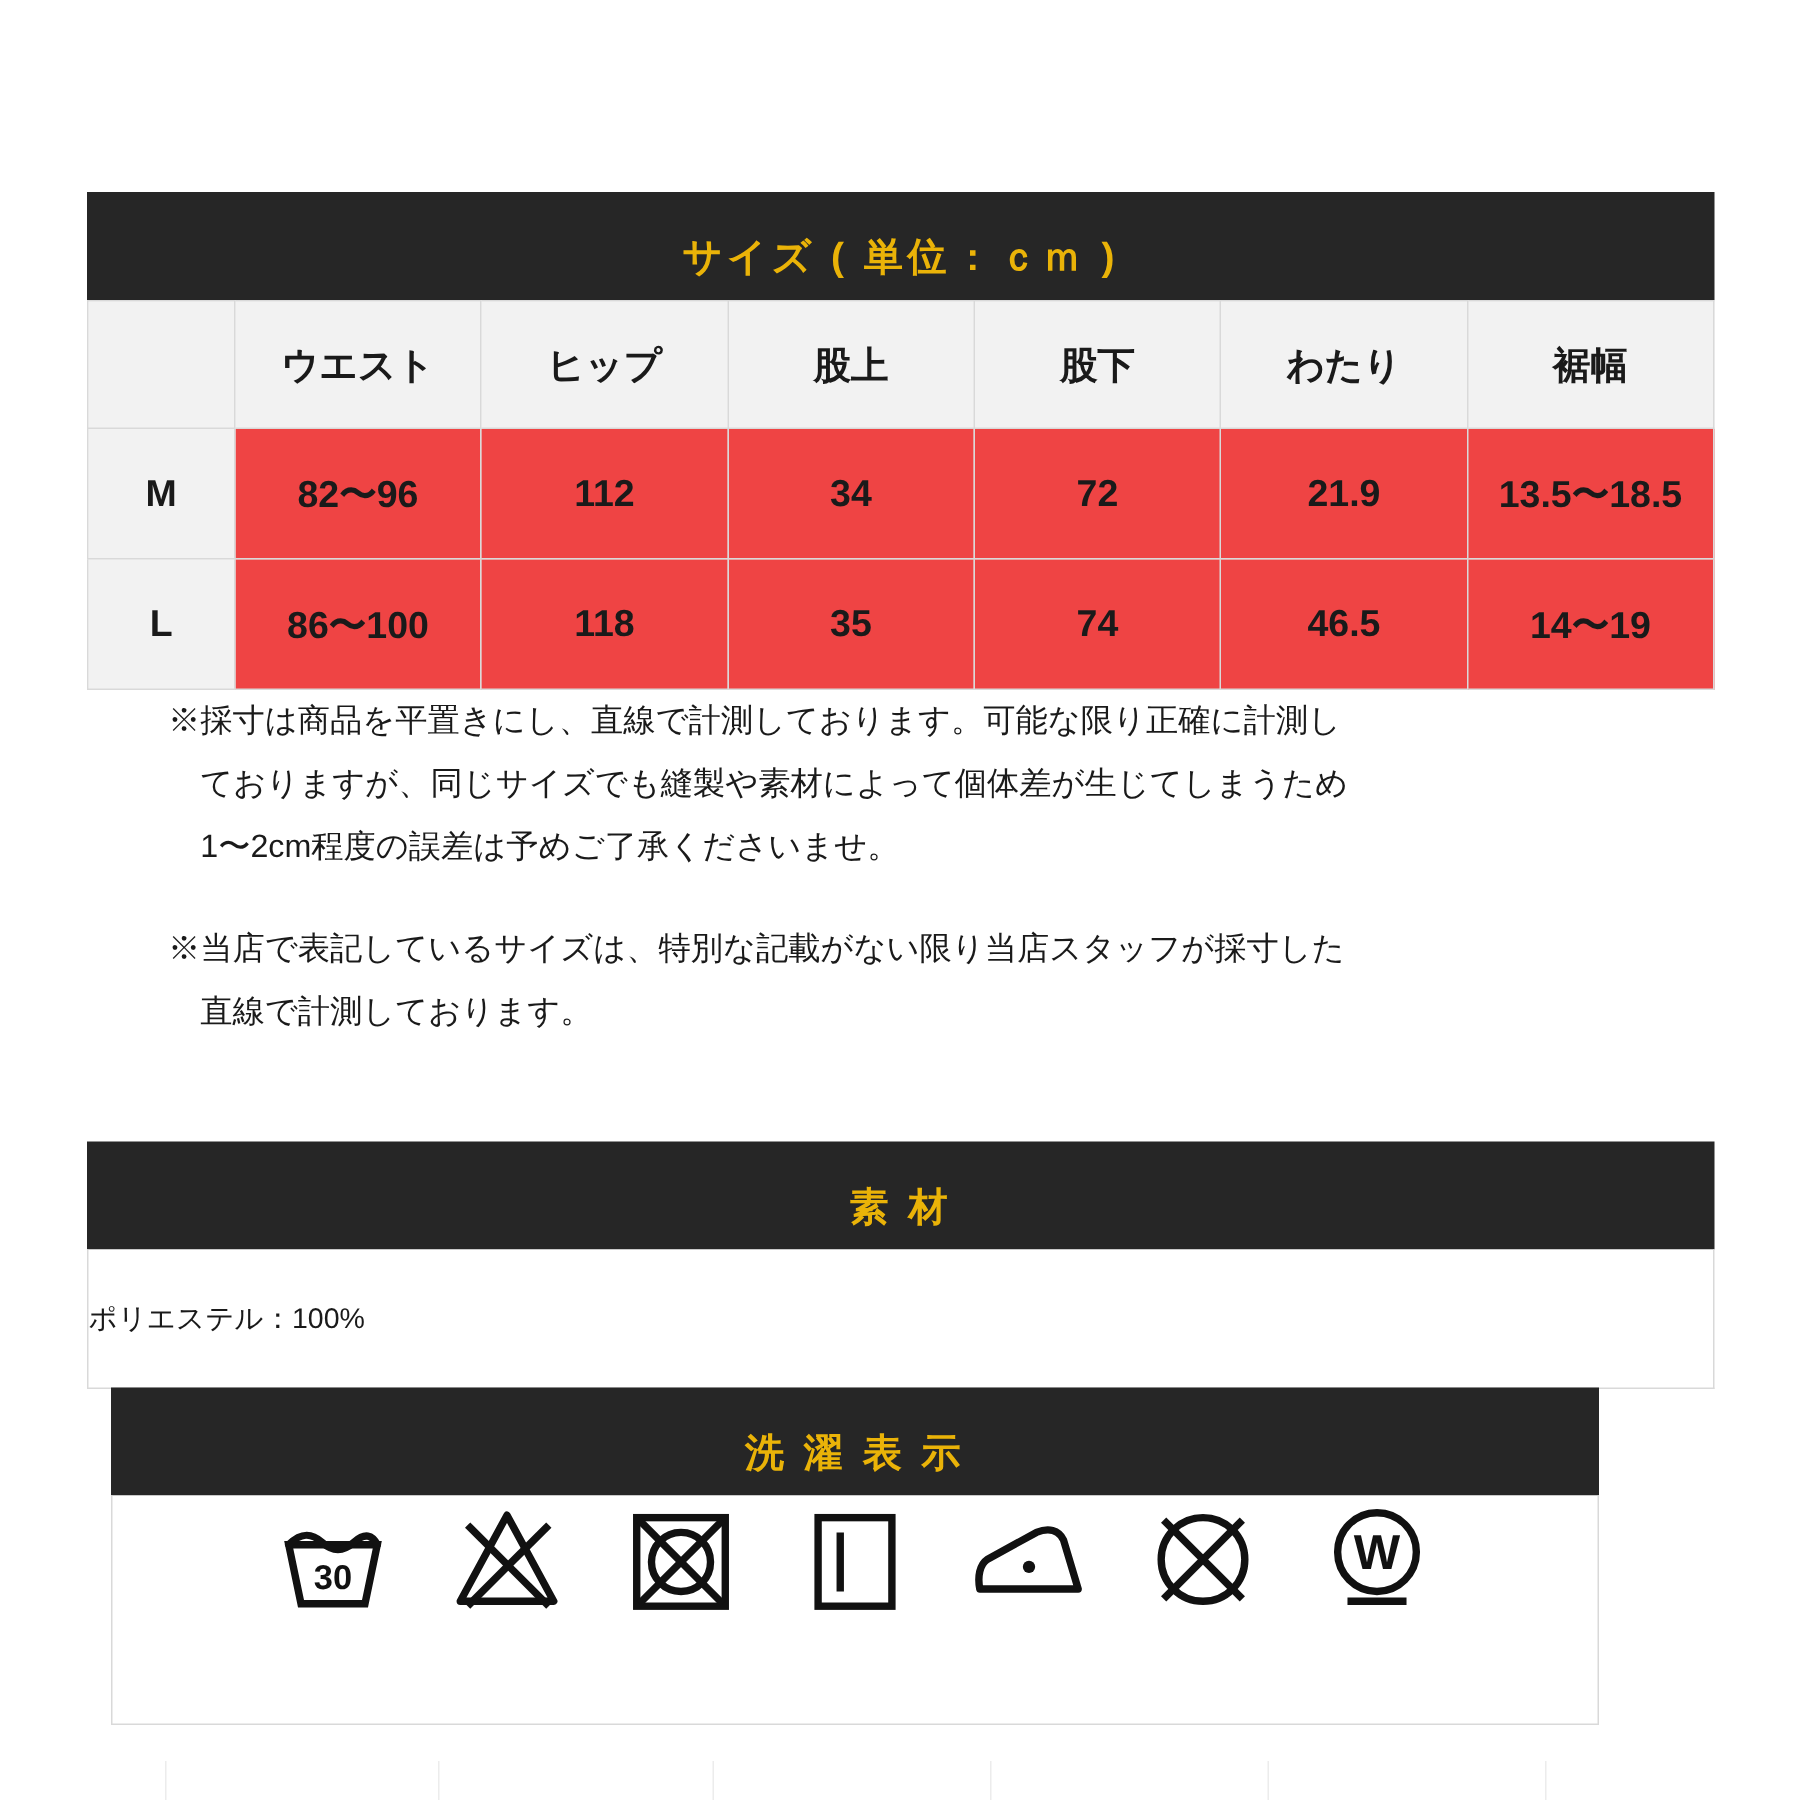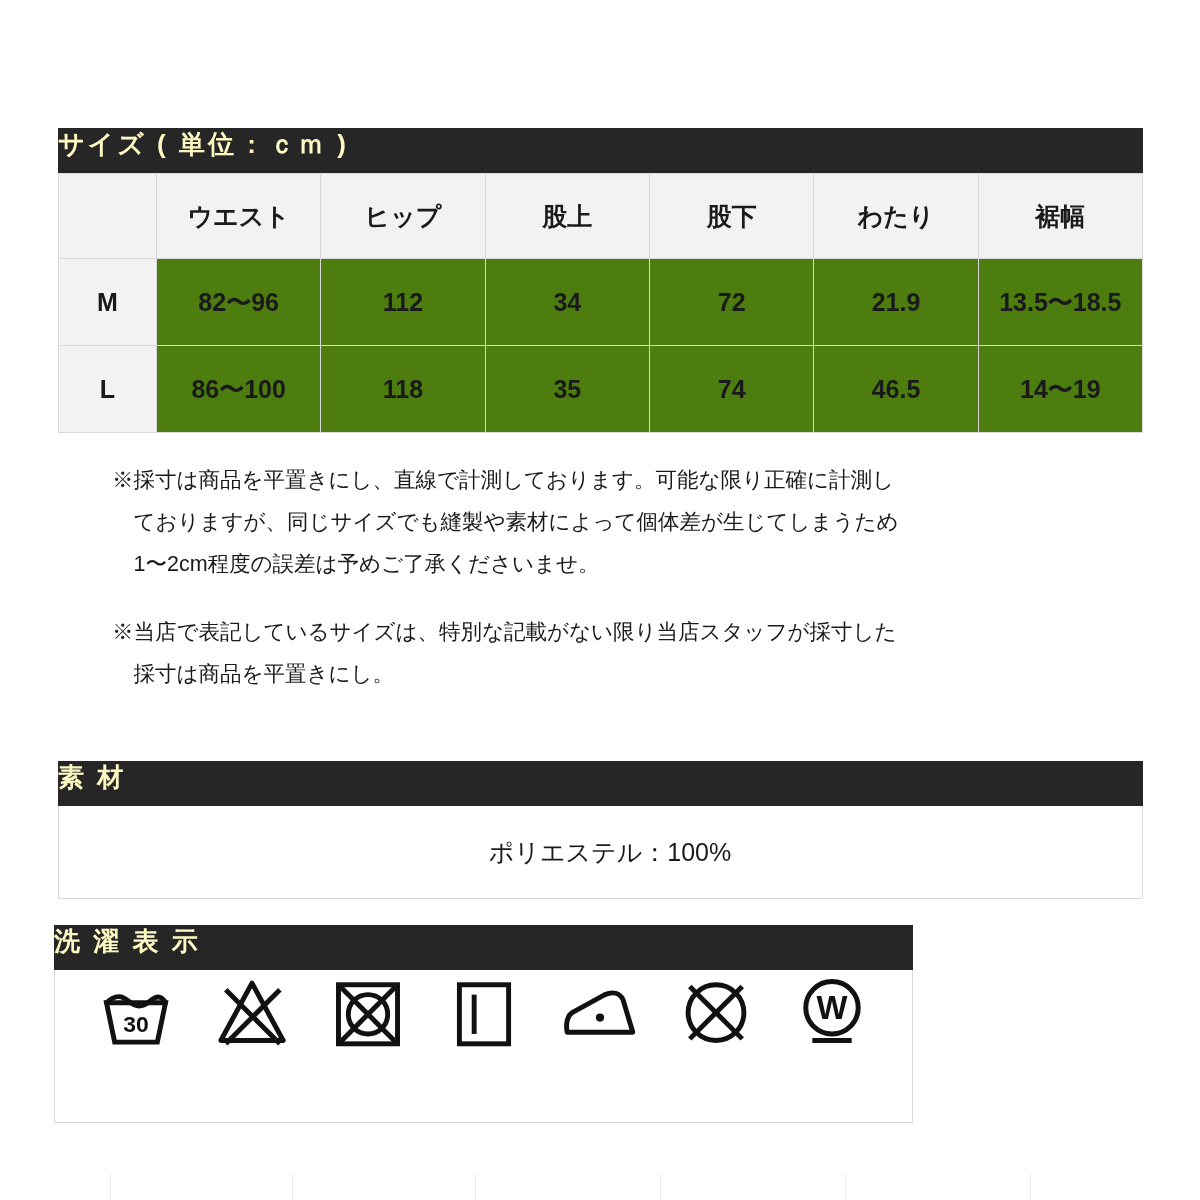--- a/index.html
+++ b/index.html
@@ -25,26 +25,26 @@
 
   
   .size-block {
     position: absolute;
     left: 58px;
     top: 128px;
     width: 1085px;
   }
   .section-title {
     background: #262626;
-    color: #fef9c3;
-    text-align: left;
+    color: #eab308;
+    text-align: center;
     font-size: 26px;
     font-weight: bold;
     letter-spacing: 3px;
-    padding: 1px 0 13px 0;
+    padding: 28px 0 13px 0;
     line-height: 1.2;
   }
   table.size-table {
     width: 100%;
     border-collapse: collapse;
     table-layout: fixed;
   }
   table.size-table th,
   table.size-table td {
     border: 1px solid #d9d9d9;
@@ -59,21 +59,21 @@
     height: 82px;
   }
   table.size-table thead th.corner {
     background: #f2f2f2;
   }
   table.size-table tbody th {
     background: #f2f2f2;
     width: 95px;
   }
   table.size-table tbody td {
-    background: #4d7c0f;
+    background: #ef4444;
   }
   .col-label { width: 95px; }
 
   
   .notes {
     position: absolute;
     left: 112px;
     top: 460px;
     width: 920px;
     font-size: 21.5px;
@@ -89,32 +89,30 @@
     left: 58px;
     top: 761px;
     width: 1085px;
   }
   .material-body {
     border: 1px solid #d9d9d9;
     border-top: none;
     height: 92px;
     display: flex;
     align-items: center;
-    justify-content: center;
-    font-size: 25px;
+    font-size: 19px;
     background: #ffffff;
-    padding-left: 19px;
   }
 
   
   .care-block {
     position: absolute;
-    left: 54px;
+    left: 74px;
     top: 925px;
-    width: 859px;
+    width: 992px;
   }
   .care-body {
     border: 1px solid #d9d9d9;
     border-top: none;
     height: 152px;
     display: flex;
     align-items: flex-start;
     justify-content: center;
     gap: 34px;
     background: #ffffff;
@@ -178,21 +176,21 @@
   </div>
 
   <div class="notes">
     <p class="note-p">
       <span>※採寸は商品を平置きにし、直線で計測しております。可能な限り正確に計測し</span>
       <span class="ind">ておりますが、同じサイズでも縫製や素材によって個体差が生じてしまうため</span>
       <span class="ind">1〜2cm程度の誤差は予めご了承くださいませ。</span>
     </p>
     <p class="note-p">
       <span>※当店で表記しているサイズは、特別な記載がない限り当店スタッフが採寸した</span>
-      <span class="ind">採寸は商品を平置きにし。</span>
+      <span class="ind">直線で計測しております。</span>
     </p>
   </div>
 
   <div class="material-block">
     <div class="section-title">素 材</div>
     <div class="material-body">
       <span>ポリエステル：100%</span>
     </div>
   </div>
 

